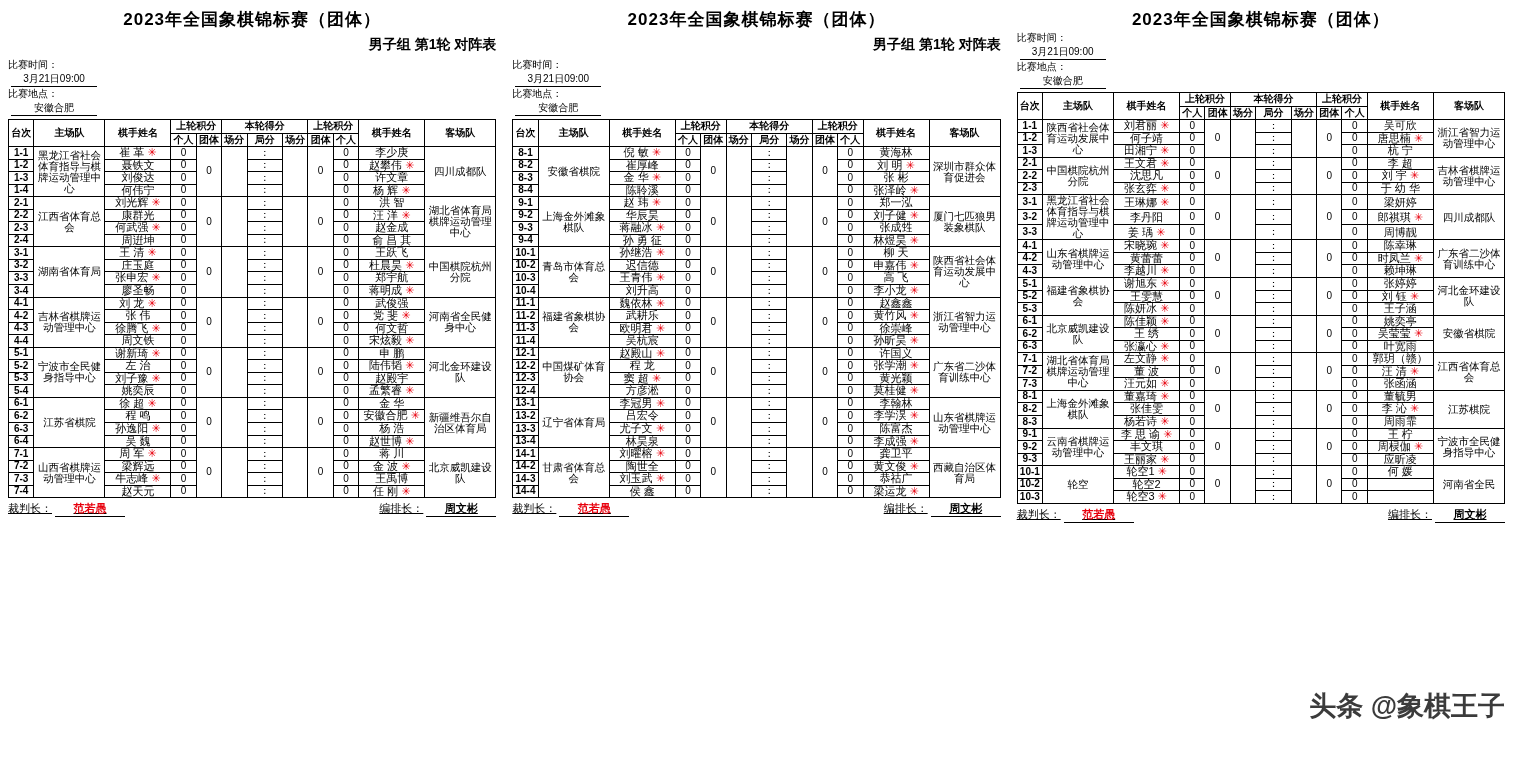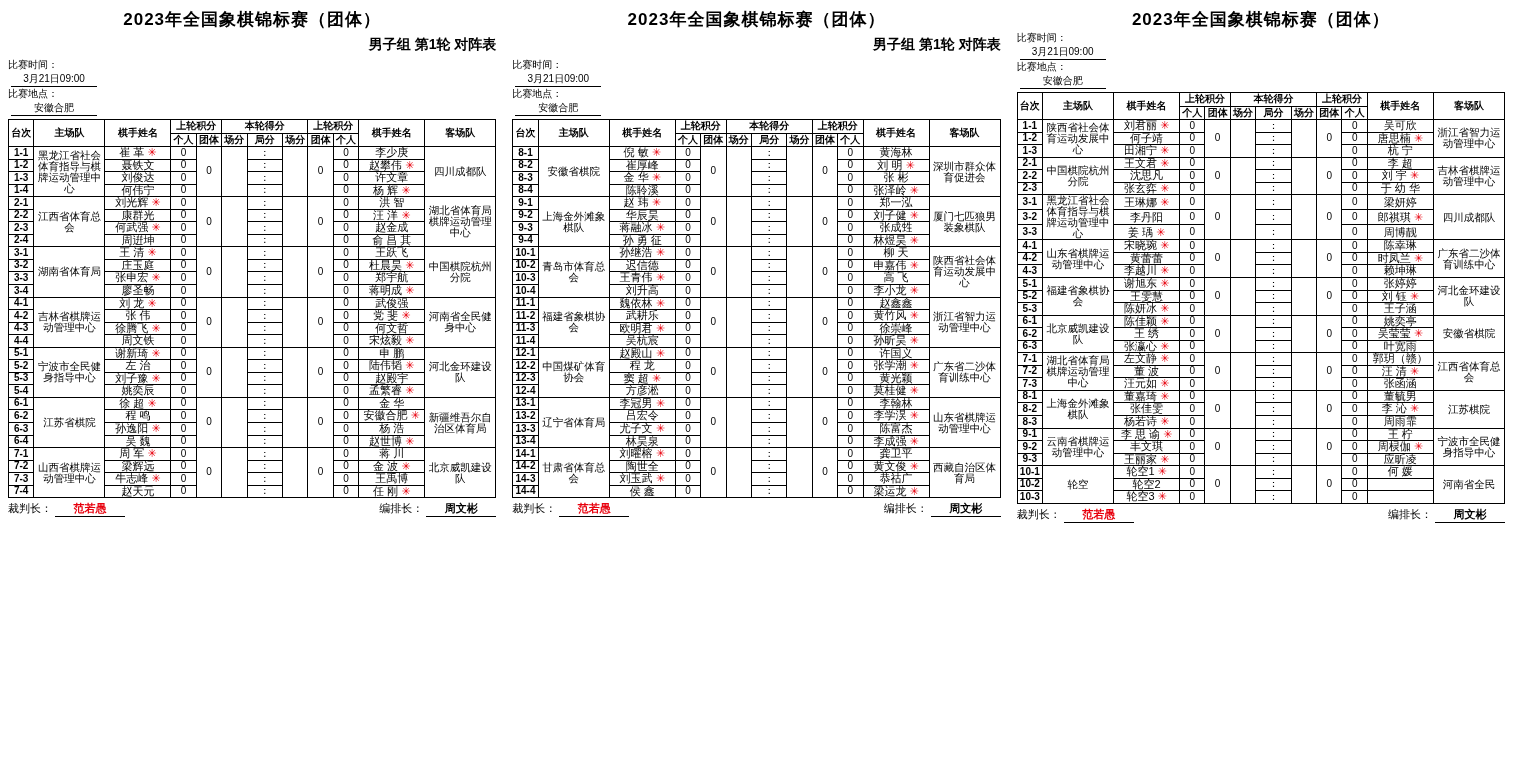--- a/index.html
+++ b/index.html
@@ -16,21 +16,21 @@
   table.sheet{border-collapse:collapse;width:100%;table-layout:fixed;font-size:10px;}
   table.sheet th,table.sheet td{border:1px solid #000;text-align:center;vertical-align:middle;padding:0;line-height:1.05;}
   table.sheet th{font-weight:bold;font-size:10px;padding:1px 0;}
   .hdr-sub th{font-size:9px;font-weight:bold;}
   td.tai{font-weight:bold;font-size:10px;width:26px;}
   td.team{font-size:10.5px;padding:1px 2px;line-height:1.25;}
   td.pname{font-size:11px;padding:1px 1px;white-space:nowrap;}
   td.num{font-size:10px;}
   td.colon{font-size:10px;}
   .star{color:#e8000d;font-weight:bold;}
-  .foot{display:flex;font-size:11px;margin-top:3px;align-items:baseline;}
+  .foot{display:flex;font-size:11px;margin-top:3px;align-items:baseline;text-decoration:underline;}
   .foot .lbl{}
   .foot .val{border-bottom:1px solid #000;min-width:70px;text-align:center;margin-left:3px;font-weight:bold;}
   .foot .val.red{color:#e8000d;}
   .foot .spacer{flex:1 1 auto;}
   .watermark{position:absolute;right:14px;bottom:40px;font-size:27px;font-weight:bold;color:#2b2b2b;opacity:.92;}
   .wrap{position:relative;width:1519px;height:764px;}
 </style>
 </head>
 <body>
 
@@ -1032,13 +1032,14 @@
         </table>
         <div class="foot">
           <span class="lbl">裁判长：</span>
           <span class="val red">范若愚</span>
           <span class="spacer"></span>
           <span class="lbl">编排长：</span>
           <span class="val">周文彬</span>
         </div>
       </div>
     </div>
+  <div class="watermark">头条 @象棋王子</div>
 </div>
 
 </body></html>

